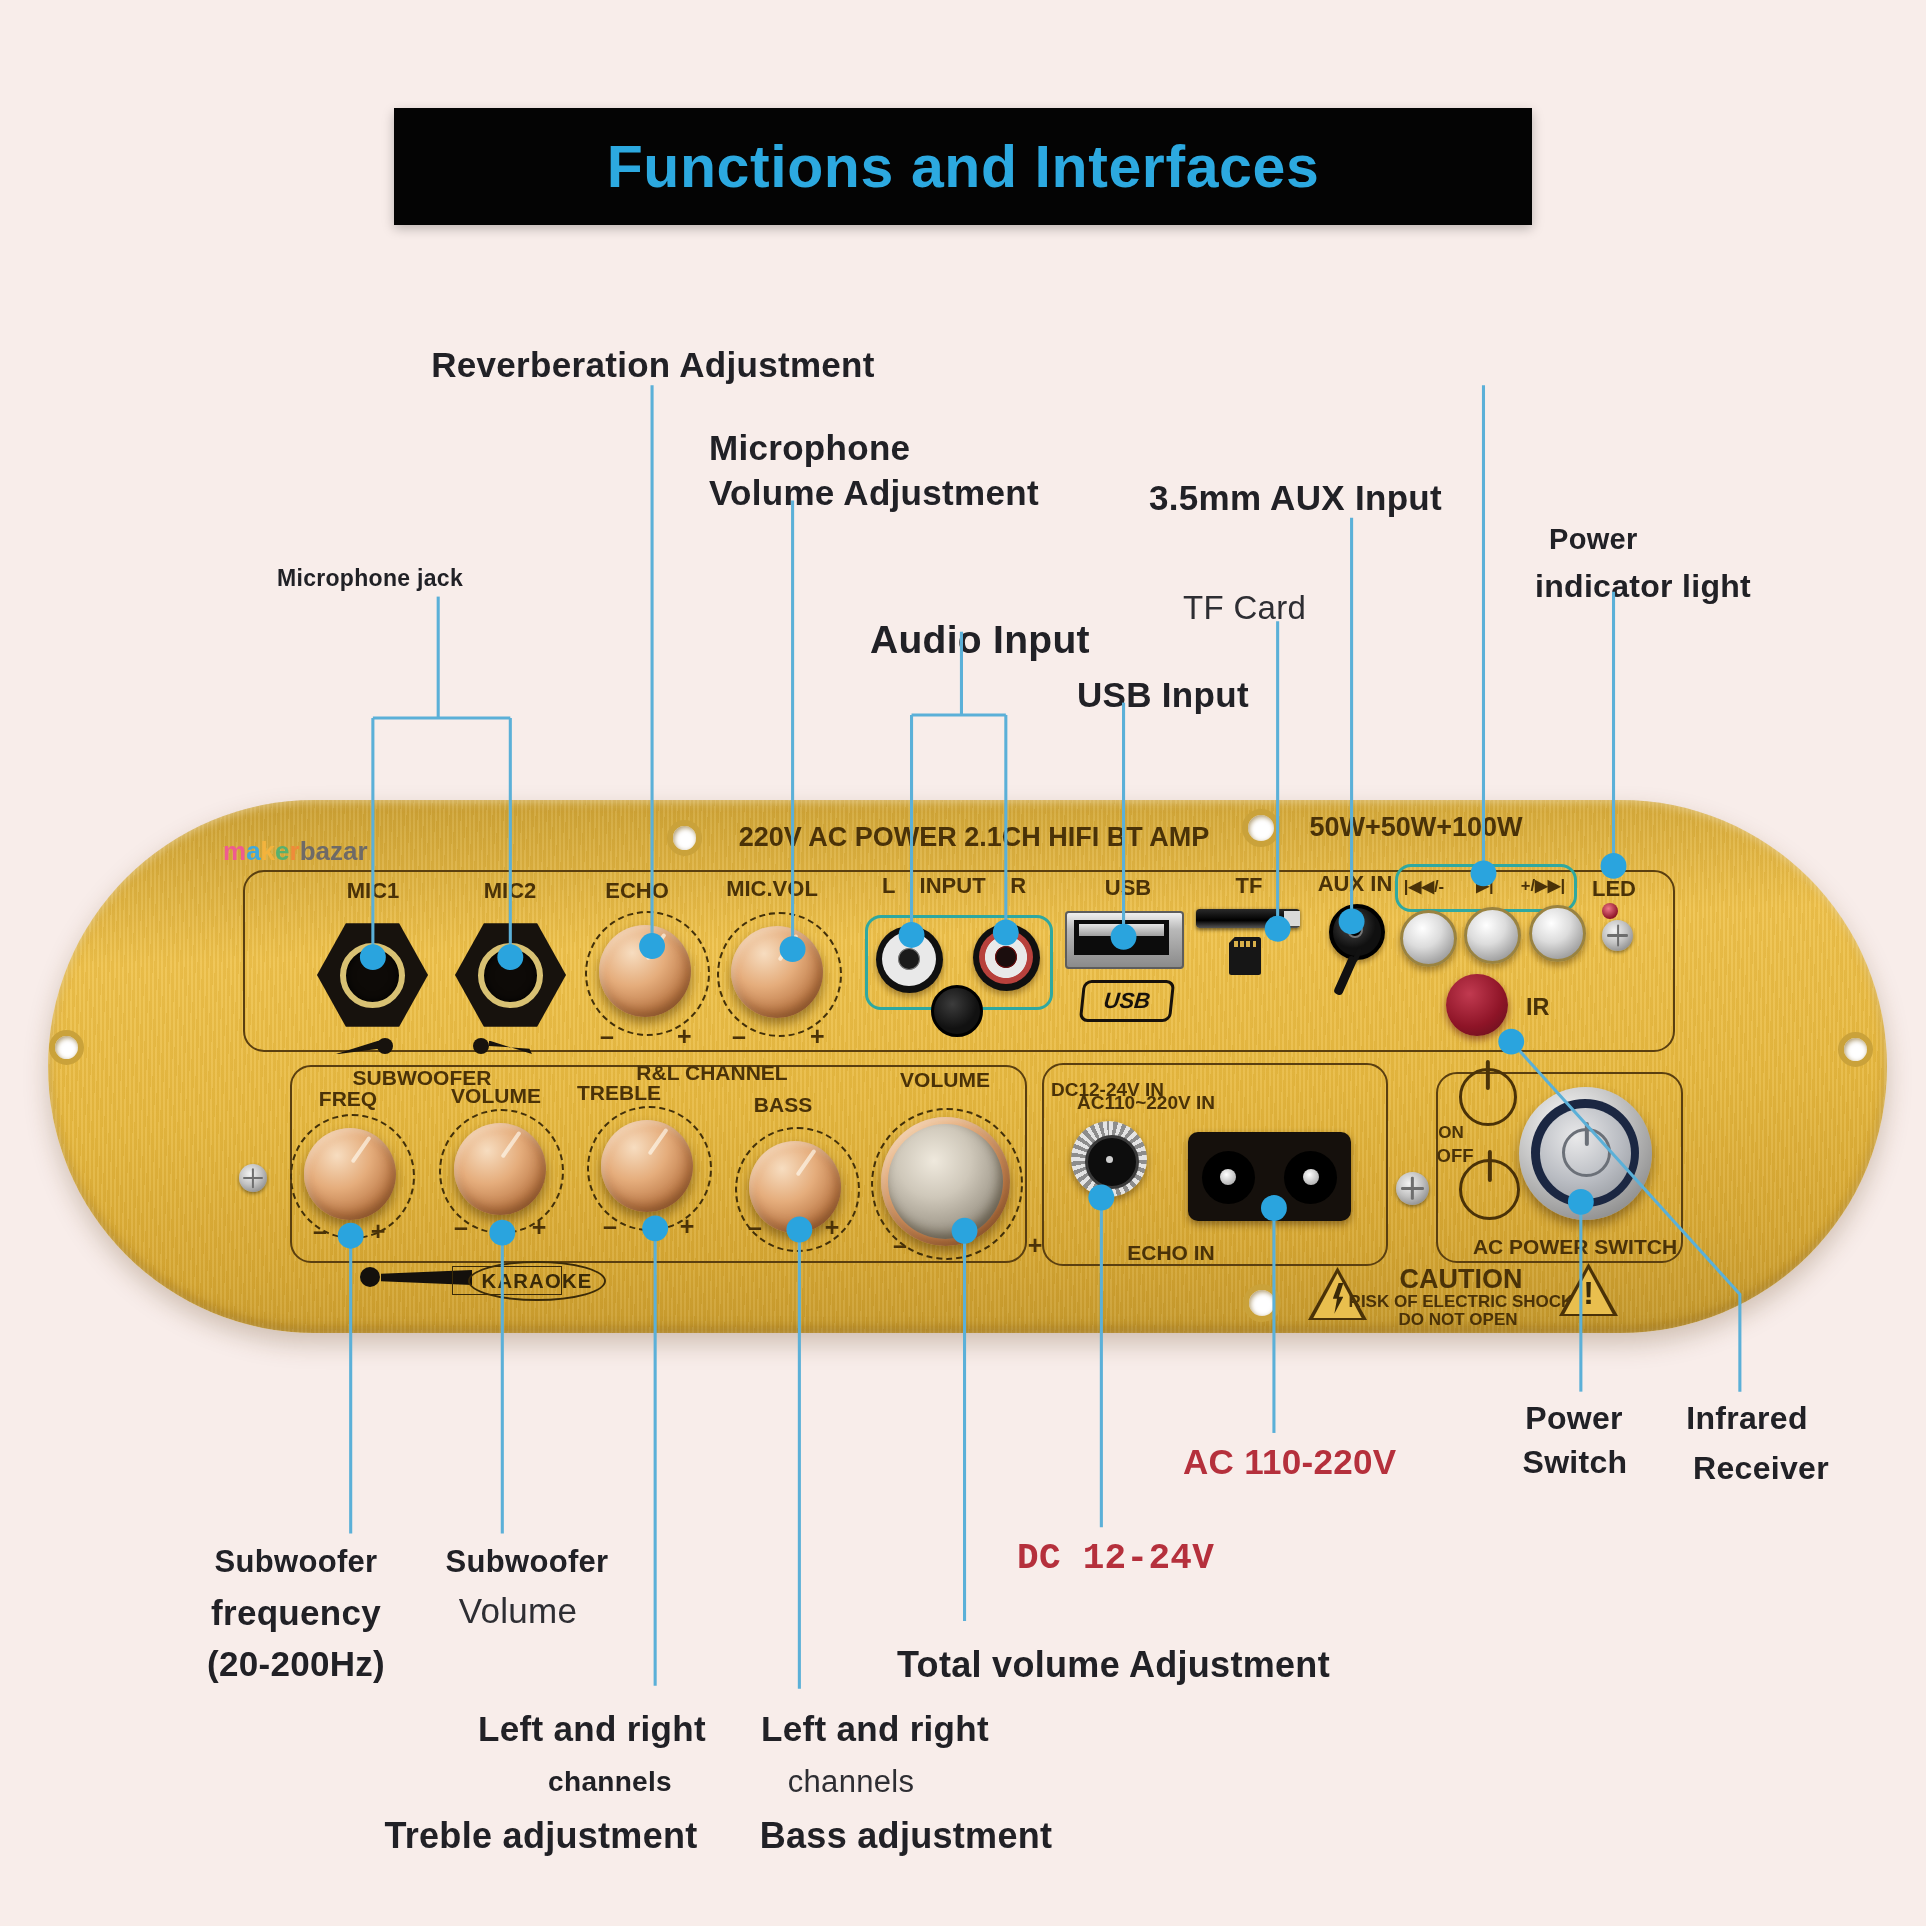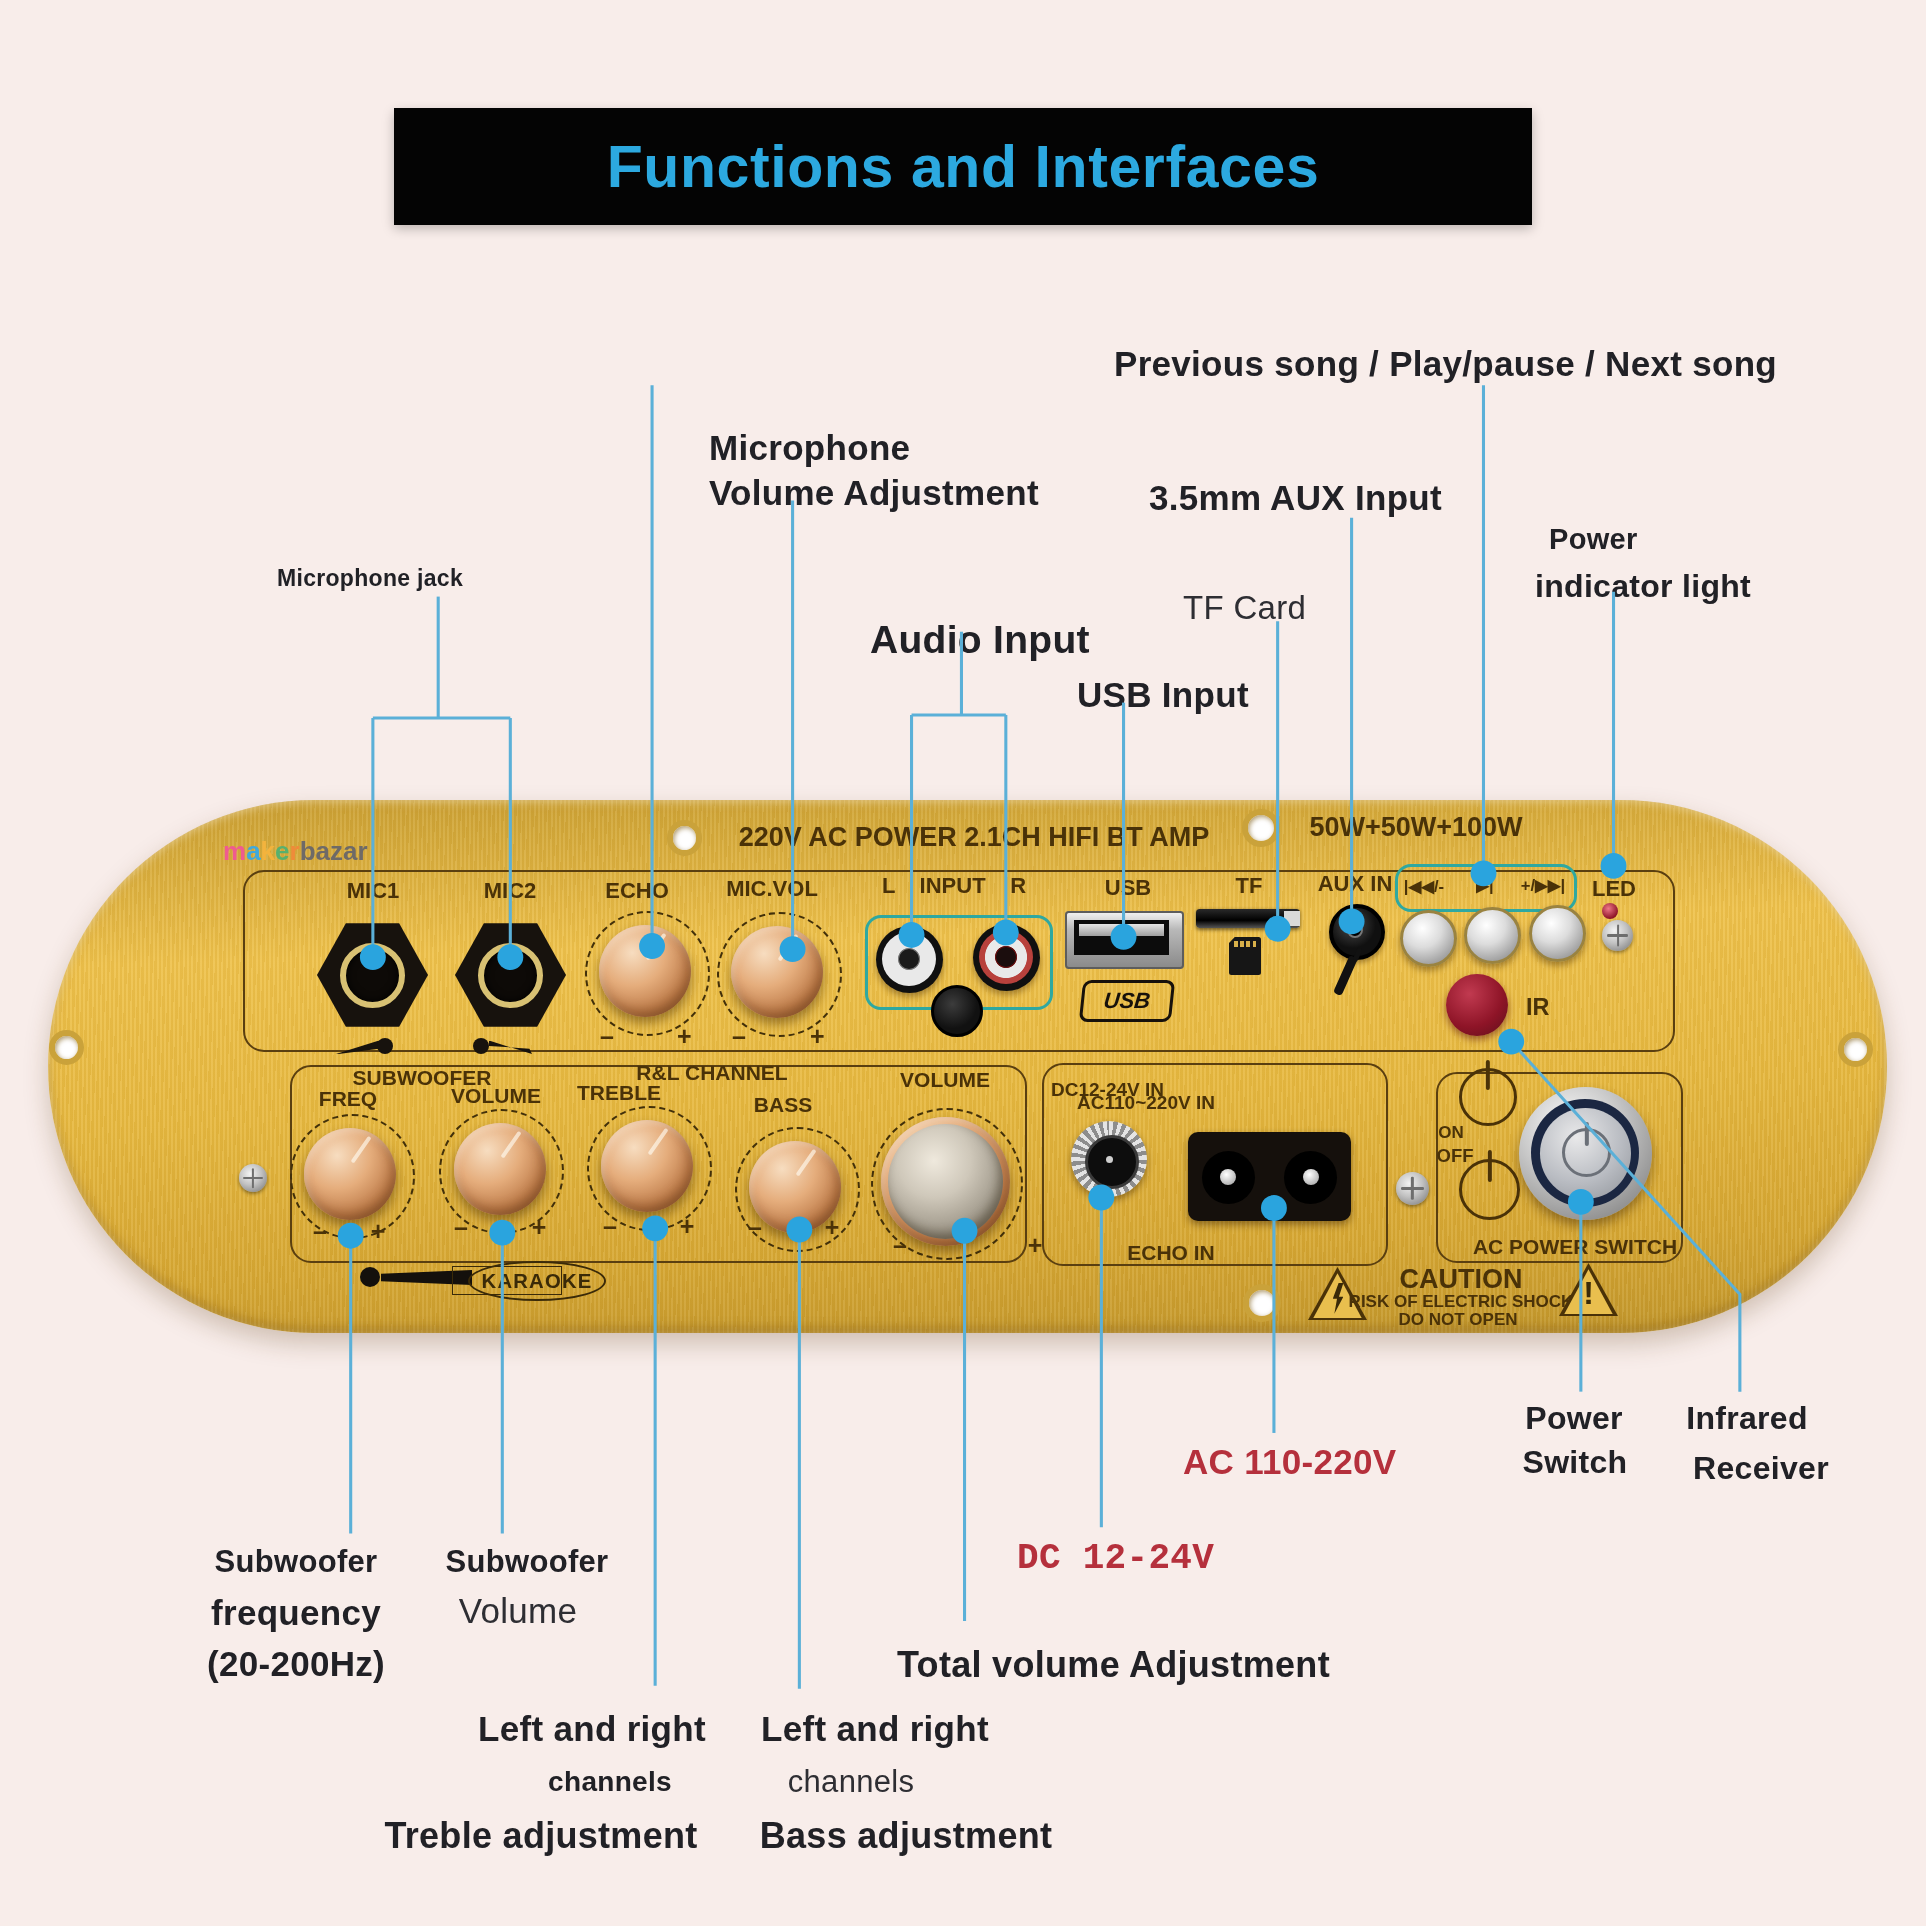--- a/index.html
+++ b/index.html
@@ -299,21 +299,21 @@
         <circle cx="1063" cy="1993" r="21"></circle>
       <circle cx="1297" cy="1995" r="21"></circle>
         <circle cx="1565" cy="1997" r="21"></circle>
         <circle cx="1787" cy="1943" r="21"></circle>
       <circle cx="2067" cy="1960" r="21"></circle>
         <circle cx="2565" cy="1950" r="21"></circle>
         <circle cx="2452" cy="1690" r="21"></circle>
     </g>
   </svg>
 
-  <div class="lbl" style="left:1114px;top:344px;font-size:35px">Previous song / Play/pause / Next song</div>
+  <div class="lbl cx" style="left:653px;top:345px;font-size:35px">Reverberation Adjustment</div>
   <div class="lbl" style="left:709px;top:428px;font-size:35px">Microphone</div>
   <div class="lbl" style="left:709px;top:473px;font-size:35px">Volume Adjustment</div>
   <div class="lbl" style="left:1149px;top:478px;font-size:35px">3.5mm AUX Input</div>
   <div class="lbl" style="left:277px;top:565px;font-size:23px">Microphone jack</div>
   <div class="lbl" style="left:870px;top:618px;font-size:39px">Audio Input</div>
   <div class="lbl lbl-lt" style="left:1183px;top:589px;font-size:33px">TF Card</div>
   <div class="lbl" style="left:1077px;top:675px;font-size:35px">USB Input</div>
   <div class="lbl" style="left:1549px;top:523px;font-size:29px">Power</div>
   <div class="lbl" style="left:1535px;top:568px;font-size:32px">indicator light</div>
 

